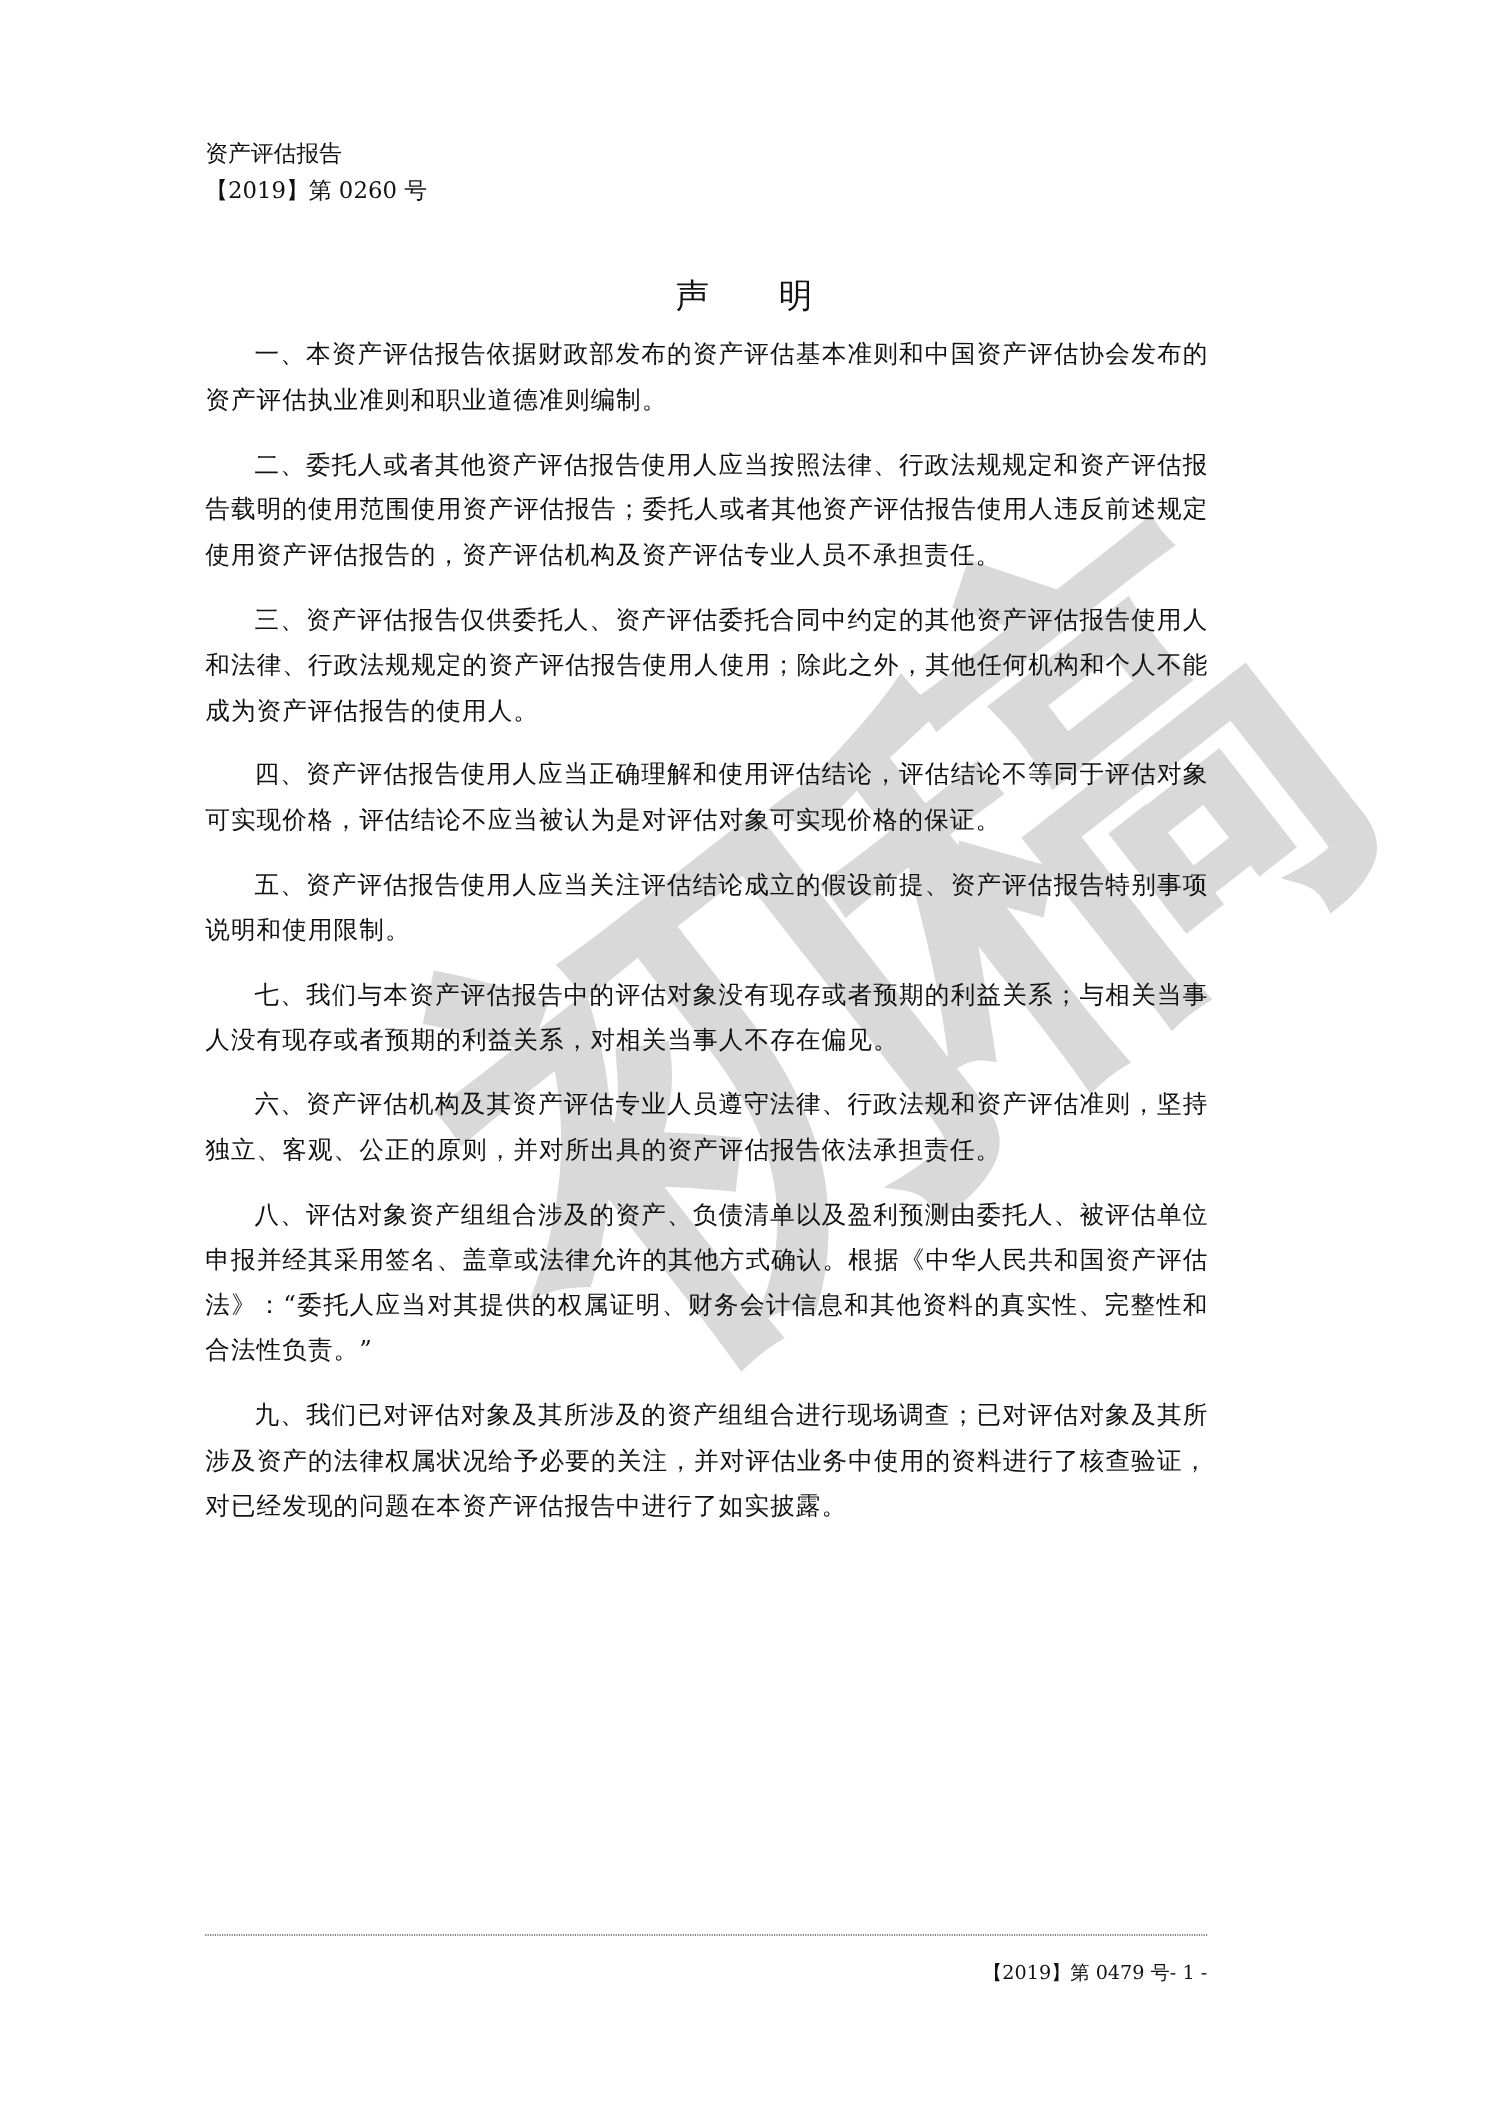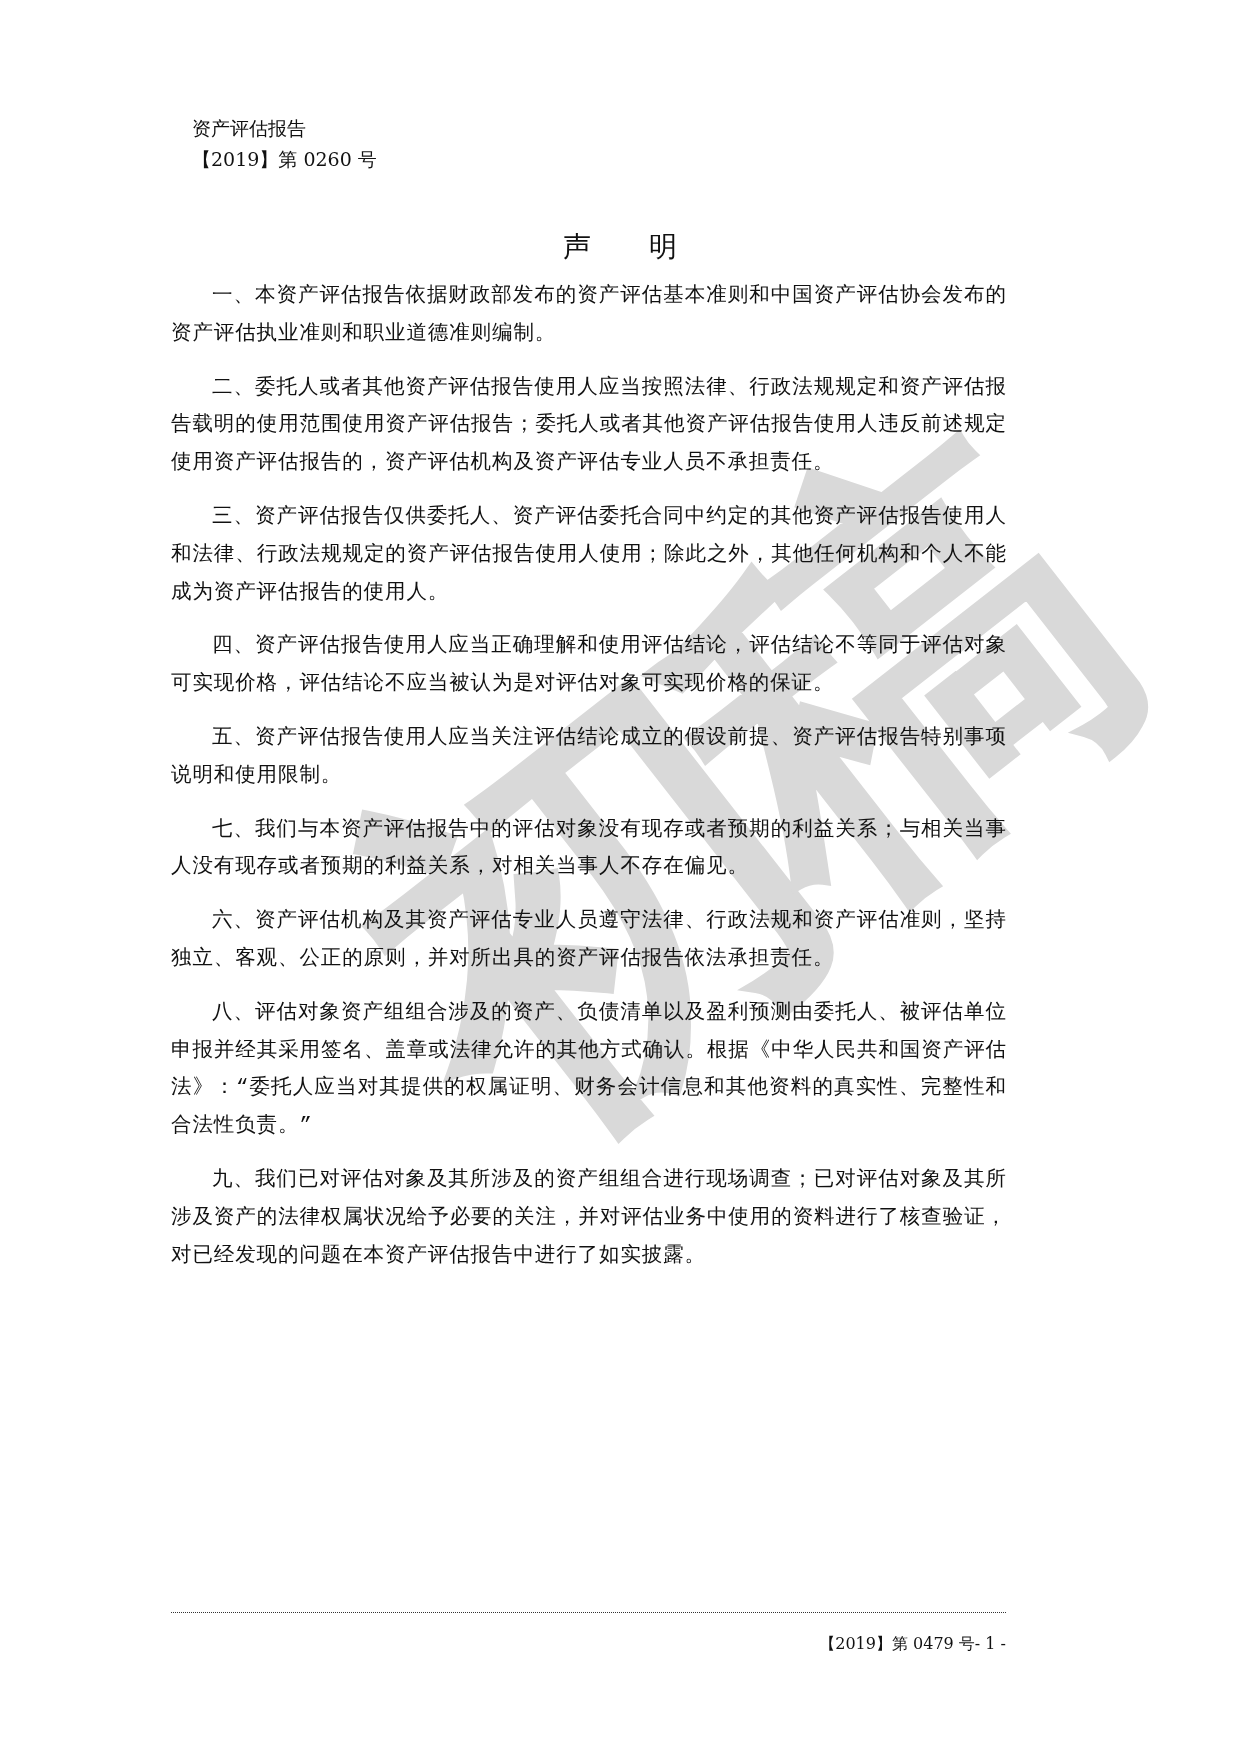--- a/index.html
+++ b/index.html
@@ -44,21 +44,20 @@
       letter-spacing: -30px;
       font-weight: bold;
     }
     .header {
       position: absolute;
       left: 171px;
       top: 113px;
       z-index: 1;
       font-size: 19px;
       line-height: 31px;
-      margin-left: 21px;
     }
     .header div { white-space: nowrap; }
     .title {
       position: absolute;
       left: 0;
       width: 1240px;
       top: 228px;
       text-align: center;
       font-family: Liberation Mono, monospace;
       font-size: 28px;
@@ -66,21 +65,20 @@
       padding-left: 58px;
       box-sizing: border-box;
       z-index: 1;
     }
     .body {
       position: absolute;
       left: 171px;
       top: 277px;
       width: 836px;
       z-index: 1;
-      font-family: Liberation Mono, monospace;
     }
     .para {
       font-size: 20.5px;
       line-height: 37.8px;
       text-indent: 2em;
       margin: 0 0 0 0;
       text-align: justify;
       letter-spacing: 0.9px;
     }
     .para + .para { margin-top: 16px; }

